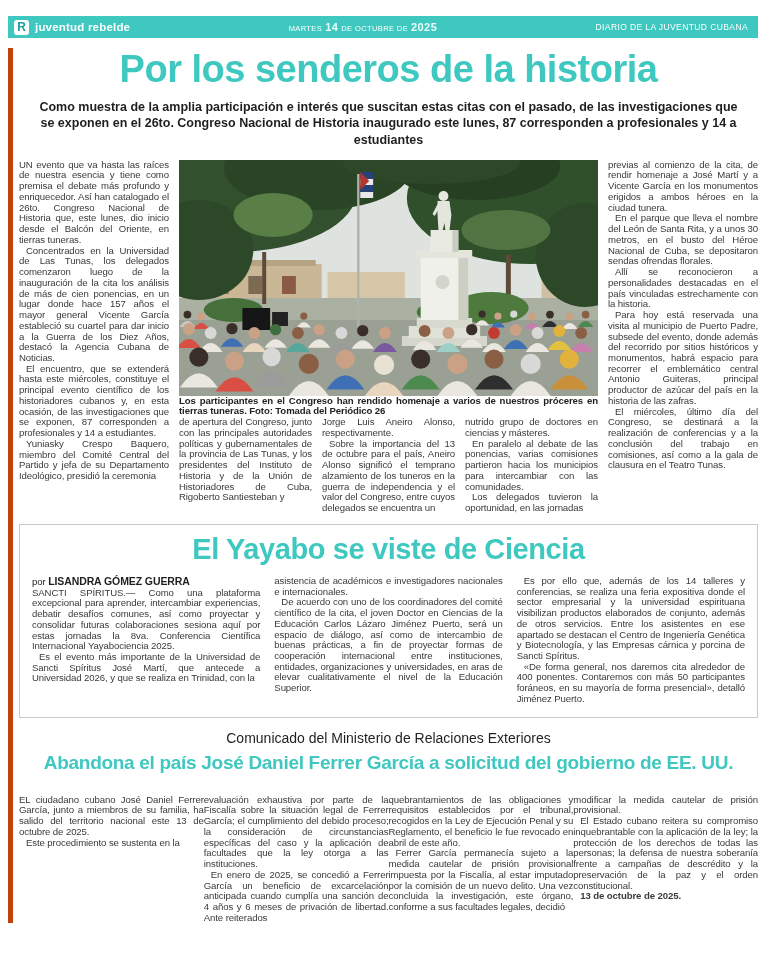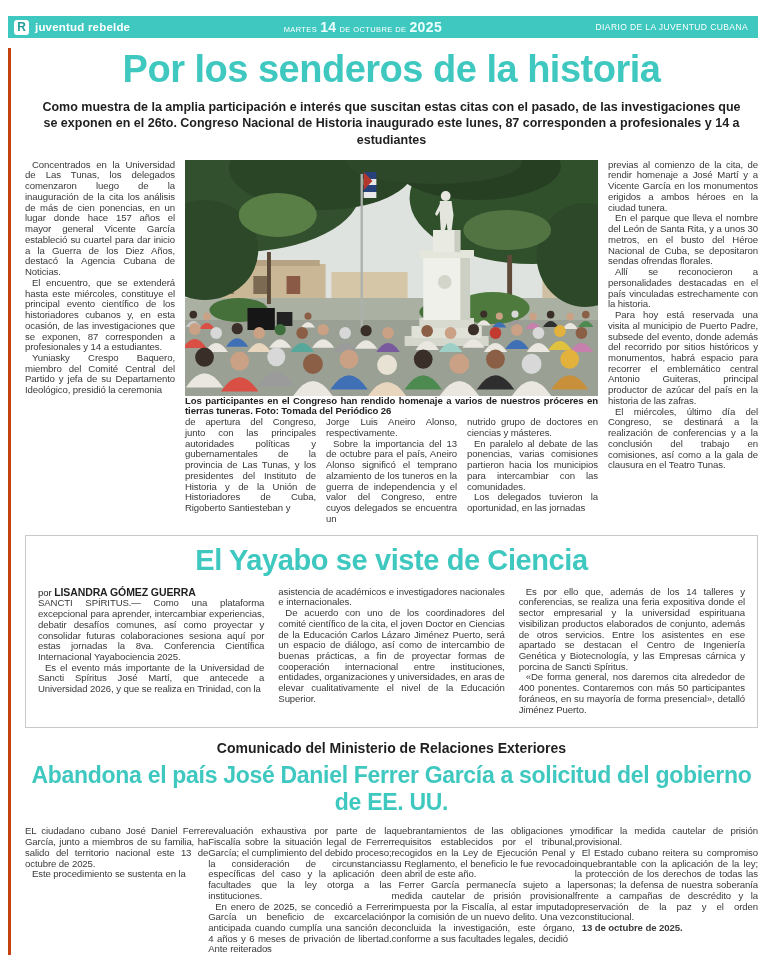--- a/index.html
+++ b/index.html
@@ -1,26 +1,26 @@
 <!DOCTYPE html>
 <html><head>
 <meta charset="utf-8">
 <style>
   html,body{margin:0;padding:0;background:#fff;}
   body{width:768px;height:979px;overflow:hidden;font-family:"Liberation Sans",sans-serif;color:#3a3a3a;}
   .page{padding:16px 10px 6px 8px;}
-  .content{border-left:3px solid #c2410c;padding-left:14px;}
+  .content{border-left:5px solid #c2410c;padding-left:6px;}
 
   
   .mast{display:flex;align-items:center;justify-content:space-between;background:#3fc8c0;height:22px;padding:0 10px 0 6px;margin-bottom:10px;}
   .mast-left{display:flex;align-items:center;gap:6px;}
   .logo{width:15px;height:15px;background:#ffffff;border-radius:3px;color:#1d9e9a;font-weight:bold;font-size:12px;line-height:15px;text-align:center;}
   .brand{color:#fff;font-weight:bold;font-size:11.5px;letter-spacing:.2px;}
   .mast-date{color:#fff;font-size:7.5px;letter-spacing:.4px;display:flex;align-items:baseline;gap:3px;}
-  .mast-date b{font-size:14px;color:#eafffd;}
+  .mast-date b{font-size:11px;color:#eafffd;}
   .tagline{color:#fff;font-size:8.5px;letter-spacing:.4px;}
 
   
   .h1{color:#3fc8c0;font-weight:bold;font-size:38px;text-align:center;letter-spacing:-.5px;margin:10px 0 8px;}
   .subhead{font-weight:bold;font-size:12.5px;line-height:1.3;color:#1f1f1f;text-align:center;max-width:712px;margin:0 auto 12px;}
 
   
   .bodytxt p{margin:0;font-size:9.6px;line-height:1.12;text-align:justify;letter-spacing:-.1px;}
   .bodytxt p.ind{text-indent:7px;}
 
@@ -31,22 +31,22 @@
   .midcols{display:grid;grid-template-columns:repeat(3,1fr);gap:10px;}
 
   
   .a2{border:1px solid #c9c9c9;padding:4px 12px 12px;margin-bottom:12px;}
   .h2{color:#3fc8c0;font-weight:bold;font-size:29px;text-align:center;letter-spacing:-.4px;margin:4px 0 10px;}
   .byline{font-size:10px;margin:0 0 10px;color:#1f1f1f;}
   .byline b{font-size:10.5px;}
   .a2cols{display:grid;grid-template-columns:repeat(3,1fr);gap:14px;}
 
   
-  .kicker{font-weight:bold;font-size:14px;text-align:center;color:#1f1f1f;margin:2px 0 6px;}
-  .h3{color:#3fc8c0;font-weight:bold;font-size:23px;text-align:center;letter-spacing:-.3px;margin:0 0 10px;}
+  .kicker{font-weight:normal;font-size:14px;text-align:center;color:#1f1f1f;margin:2px 0 6px;}
+  .h3{color:#3fc8c0;font-weight:bold;font-size:19px;text-align:center;letter-spacing:-.3px;margin:0 0 21px;}
   .a3cols{display:grid;grid-template-columns:repeat(4,1fr);}
   .sig{font-weight:bold;}
 </style>
 </head>
 <body>
 
 <div class="page">
 
   <div class="mast">
     <div class="mast-left">
@@ -62,20 +62,21 @@
     <span class="tagline">DIARIO DE LA JUVENTUD CUBANA</span>
   </div>
 
   <div class="content">
 
     <h1 class="h1">Por los senderos de la historia</h1>
     <p class="subhead">Como muestra de la amplia participación e interés que suscitan estas citas con el pasado, de las investigaciones que se exponen en el 26to. Congreso Nacional de Historia inaugurado este lunes, 87 corresponden a profesionales y 14 a estudiantes</p>
 
     <div class="a1 bodytxt">
       <div>
+        <p>UN evento que va hasta las raíces de nuestra esencia y tiene como premisa el debate más profundo y enriquecedor. Así han catalogado el 26to. Congreso Nacional de Historia que, este lunes, dio inicio desde el Balcón del Oriente, en tierras tuneras.</p>
         <p class="ind">Concentrados en la Universidad de Las Tunas, los delegados comenzaron luego de la inauguración de la cita los análisis de más de cien ponencias, en un lugar donde hace 157 años el mayor general Vicente García estableció su cuartel para dar inicio a la Guerra de los Diez Años, destacó la Agencia Cubana de Noticias.</p>
         <p class="ind">El encuentro, que se extenderá hasta este miércoles, constituye el principal evento científico de los historiadores cubanos y, en esta ocasión, de las investigaciones que se exponen, 87 corresponden a profesionales y 14 a estudiantes.</p>
         <p class="ind">Yuniasky Crespo Baquero, miembro del Comité Central del Partido y jefa de su Departamento Ideológico, presidió la ceremonia</p>
       </div>
 
       <div class="photo-wrap">
         <svg viewBox="0 0 423 236" preserveAspectRatio="none" role="img">
           <defs>
             <g id="prs">
               <circle cx="10" cy="7" r="6" fill="var(--h,#caa184)"></circle>

